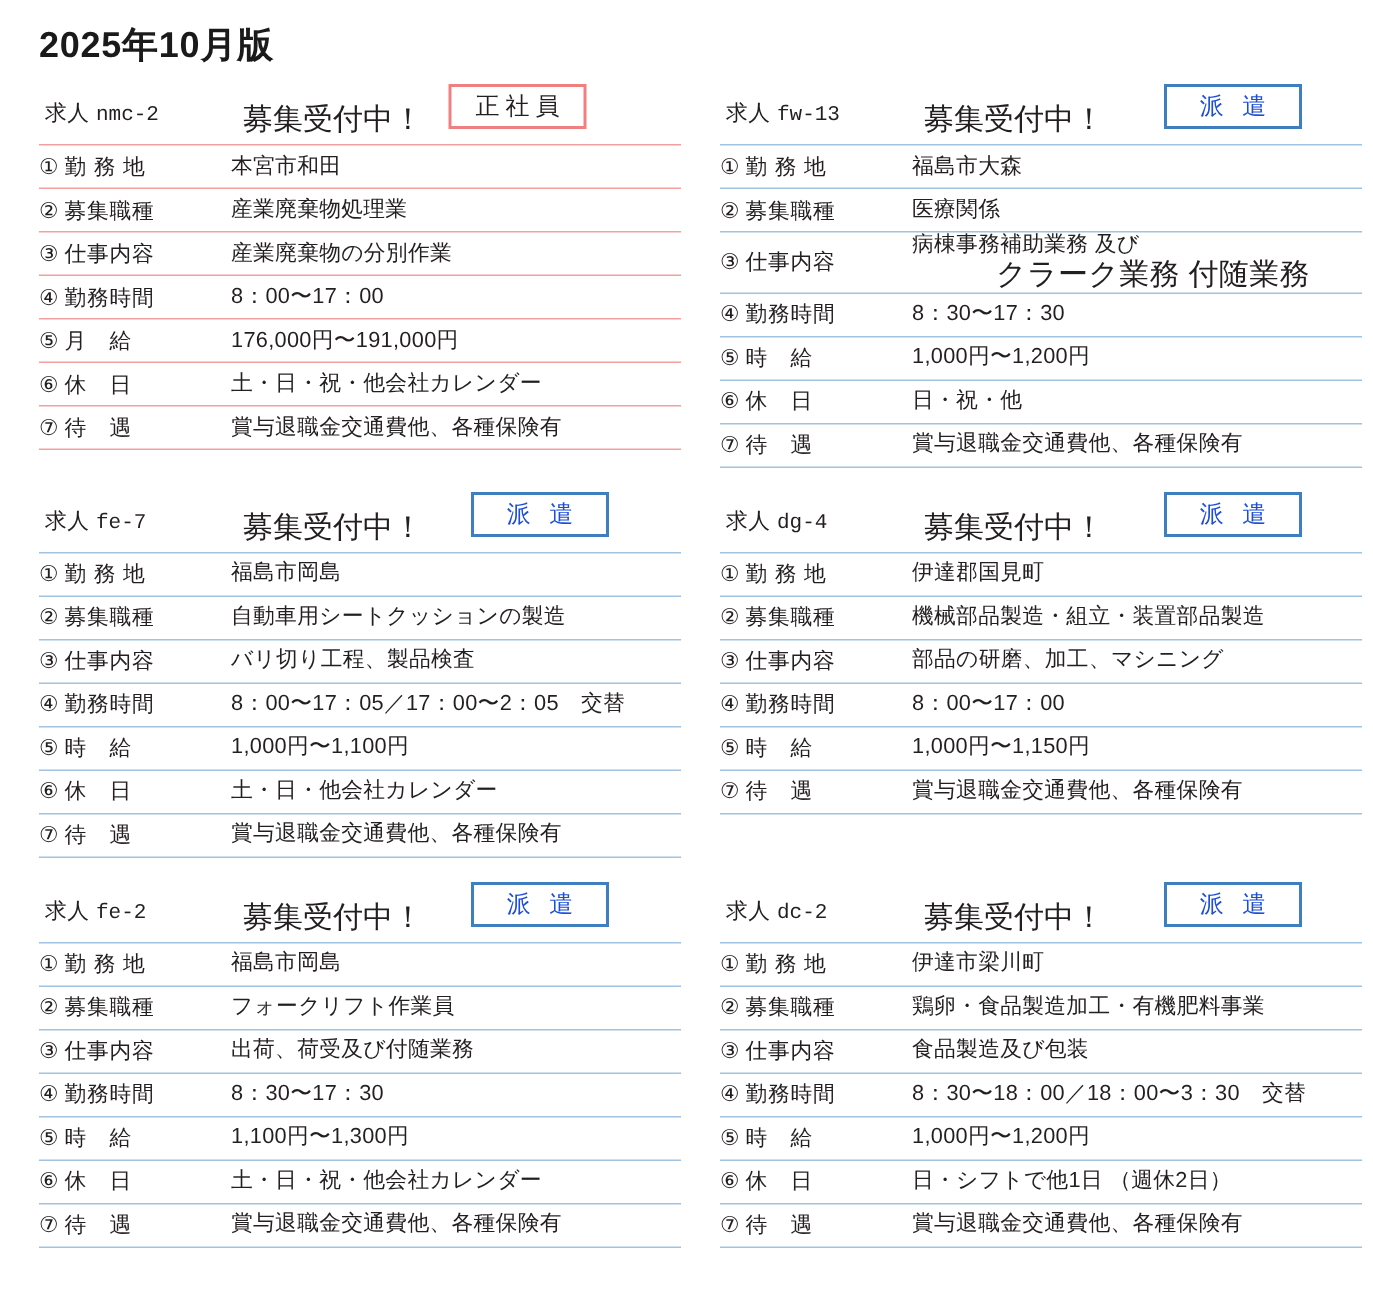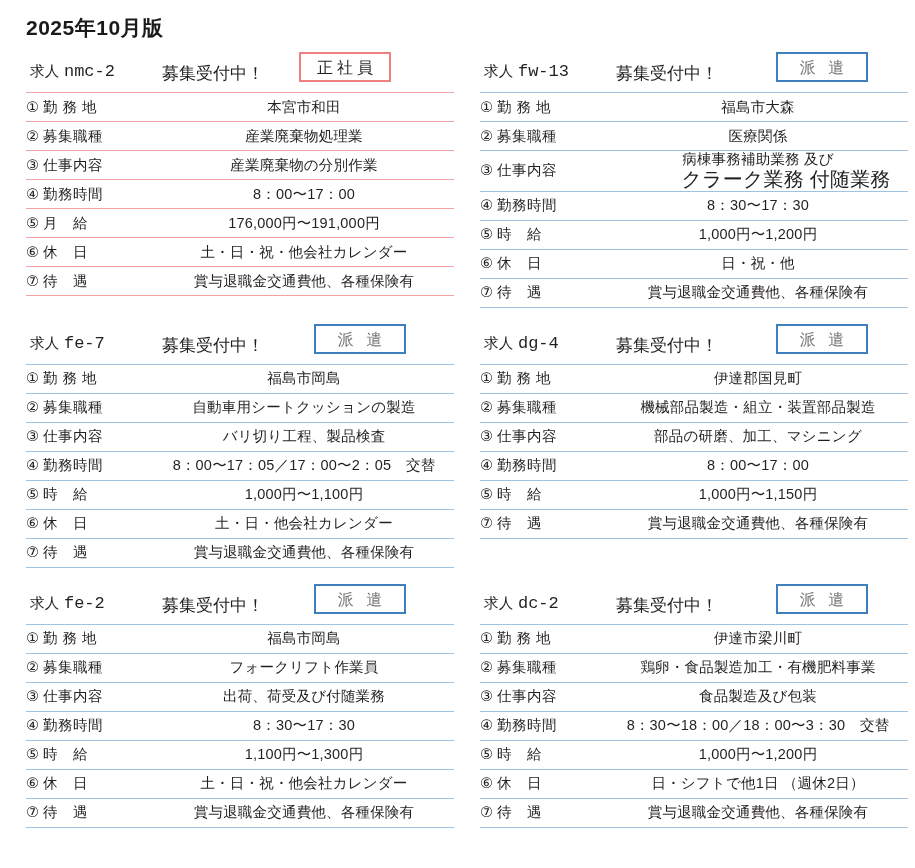--- a/index.html
+++ b/index.html
@@ -16,21 +16,21 @@
     overflow: hidden;
   }
   .page {
     position: relative;
     width: 915px;
     height: 868px;
     box-sizing: border-box;
     padding: 14px 18px 0 22px;
   }
   .page-title {
-    font-size: 21px;
+    font-size: 24px;
     font-weight: bold;
     letter-spacing: 0.5px;
     margin: 0 0 6px 4px;
     color: #1a1a1a;
   }
   .grid {
     display: grid;
     grid-template-columns: 440px 440px;
     column-gap: 14px;
     row-gap: 12px;
@@ -47,28 +47,28 @@
   .job-id {
     position: absolute;
     left: 8px;
     top: 10px;
     font-size: 14.5px;
     letter-spacing: 0.3px;
     white-space: nowrap;
   }
   .job-id .code {
     font-family: "Liberation Mono", "DejaVu Sans Mono", monospace;
-    font-size: 17px;
+    font-size: 14px;
     letter-spacing: 0;
   }
   .job-status {
     position: absolute;
     left: 140px;
     top: 10px;
-    font-size: 17px;
+    font-size: 20px;
     white-space: nowrap;
   }
   .badge {
     position: absolute;
     top: 0px;
     width: 92px;
     height: 30px;
     line-height: 28px;
     text-align: center;
     font-size: 16px;
@@ -79,21 +79,21 @@
     background: #ffffff;
   }
   .badge.regular {
     left: 277px;
     border: 2px solid #f08080;
     color: #231f20;
   }
   .badge.dispatch {
     left: 292px;
     border: 2px solid #3f7fbf;
-    color: #737373;
+    color: #1d4ed8;
   }
   .card.wide-badge .badge.dispatch {
     left: 300px;
   }
   table.rows {
     border-collapse: collapse;
     width: 428px;
     margin-left: 4px;
     table-layout: fixed;
   }
@@ -115,21 +115,20 @@
     width: 128px;
     padding-left: 6px;
     white-space: nowrap;
     letter-spacing: 0.5px;
   }
   td.val {
     padding-left: 4px;
     font-size: 14.5px;
     letter-spacing: 0.2px;
     line-height: 1.15;
-    text-align: center;
   }
   td.val .sub {
     display: block;
     padding-left: 56px;
     font-size: 20px;
   }
   .card.pink table.rows td {
     border-top-color: #f3a0a0;
     border-bottom-color: #f3a0a0;
   }

